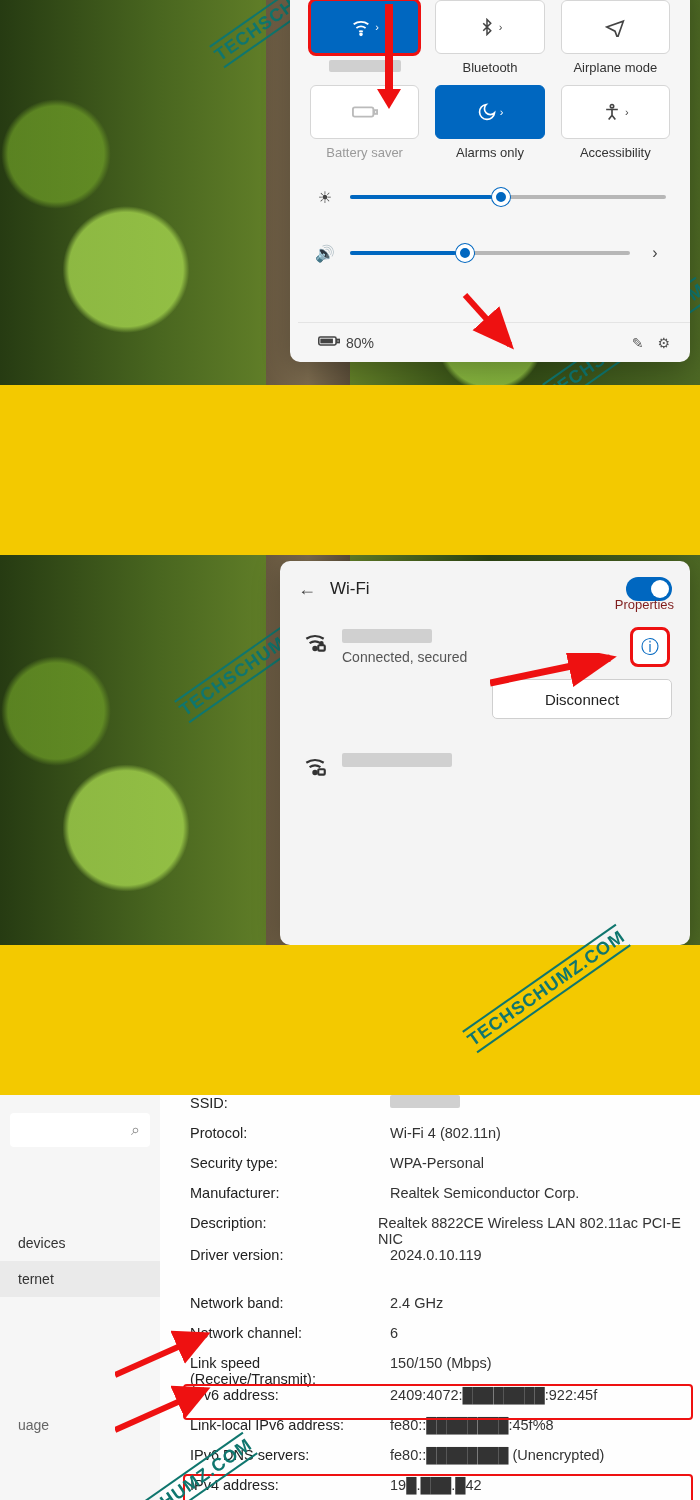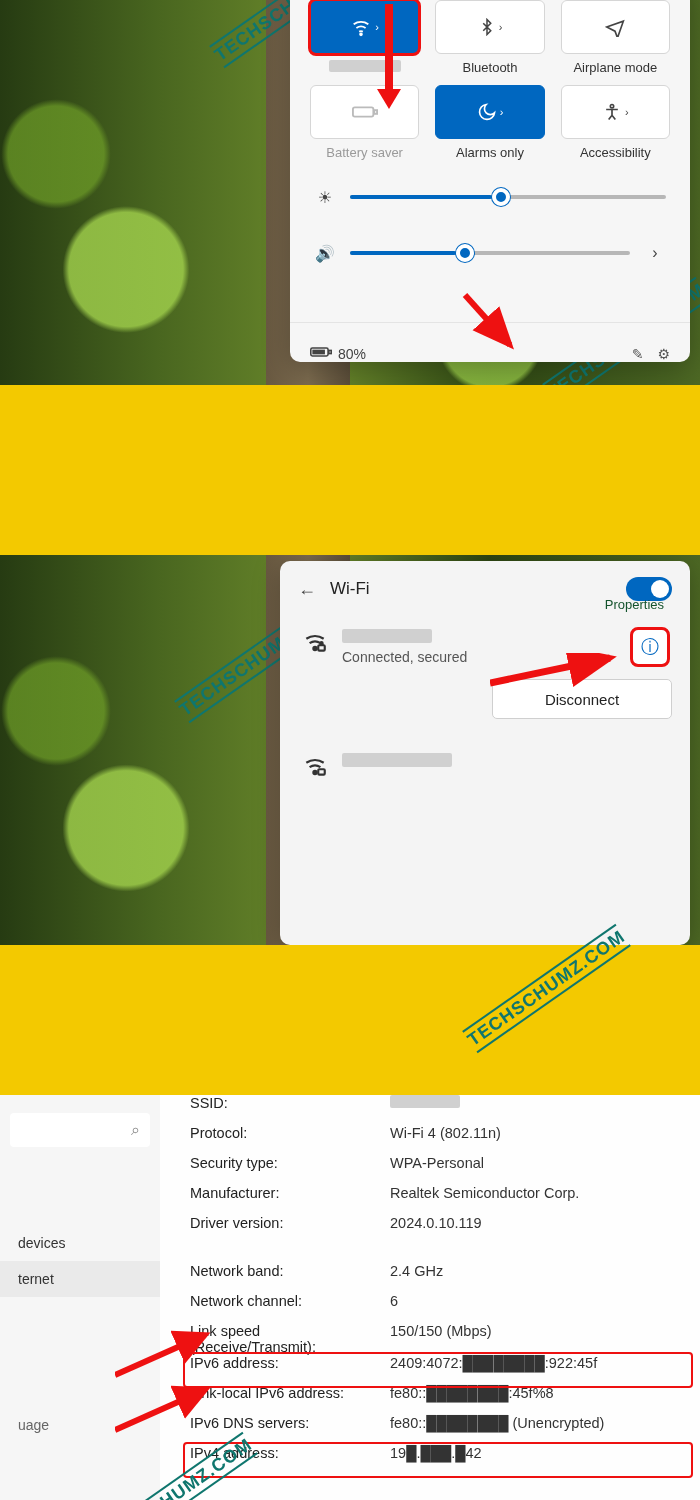--- a/index.html
+++ b/index.html
@@ -37,22 +37,22 @@
   .redbox { outline:3px solid #e11; outline-offset:-1px; }
   .chev{font-size:11px;margin-left:3px;}
 
   .slider-row{display:flex;align-items:center;gap:14px;margin:26px 4px 0}
   .slider{flex:1;height:4px;background:#b7b7b7;border-radius:3px;position:relative}
   .slider .fill{position:absolute;left:0;top:0;height:100%;background:#0067c0;border-radius:3px}
   .slider .thumb{position:absolute;top:-7px;width:18px;height:18px;border-radius:50%;
     background:#0067c0;border:4px solid #fff;box-shadow:0 0 0 1px #0067c0}
   .picon{width:22px;height:22px;display:flex;align-items:center;justify-content:center;color:#444;font-size:16px}
 
-  .panel-foot{position:absolute;left:0;right:0;bottom:0;height:40px;border-top:1px solid #e4e4e4;
-    display:flex;align-items:flex-end;padding:0 20px;font-size:14px;color:#434343}
+  .panel-foot{position:absolute;left:8px;right:0;bottom:0;height:40px;border-top:1px solid #e4e4e4;
+    display:flex;align-items:center;padding:0 20px;font-size:14px;color:#434343}
   .gear{margin-left:auto;color:#555}
 
   .arrow-v{position:absolute;width:8px;background:#e11;}
   .arrow-v::after{content:"";position:absolute;left:-8px;width:0;height:0;border:12px solid transparent;border-bottom:none;border-top:20px solid #e11}
   .arrow-diag{position:absolute;width:70px;height:70px}
   .arrow-diag svg{width:100%;height:100%}
 
   
   .wm{position:absolute;font-weight:700;font-size:18px;letter-spacing:1px;color:#0f766e;
     transform:rotate(-35deg);pointer-events:none}
@@ -63,21 +63,21 @@
   .gap1{height:170px}
   .gap2{height:150px;position:relative}
 
   
   .s2{height:390px;position:relative}
   .panel2{position:absolute;right:10px;top:6px;bottom:0;width:410px;background:#f4f4f4;
     border-radius:10px;box-shadow:0 6px 28px rgba(0,0,0,.25);padding:16px 18px 10px;overflow:hidden}
   .p2-head{display:flex;align-items:center;gap:14px;font-size:17px;color:#222}
   .toggle{margin-left:auto;width:46px;height:24px;border-radius:14px;background:#0067c0;position:relative}
   .toggle::after{content:"";position:absolute;right:3px;top:3px;width:18px;height:18px;background:#fff;border-radius:50%}
-  .props{position:absolute;right:26px;top:36px;font-size:13px;color:#14532d}
+  .props{position:absolute;right:16px;top:36px;font-size:13px;color:#7f1d1d}
   .net{display:flex;gap:14px;align-items:flex-start;margin:28px 4px 8px}
   .wifi-ico{width:26px;height:26px;color:#333}
   .blur{display:inline-block;background:#d0d0d0;border-radius:2px;color:transparent}
   .netstat{font-size:14px;color:#555;margin-top:2px}
   .info-btn{width:36px;height:36px;border:1px solid #ccc;border-radius:6px;background:#fff;
     display:flex;align-items:center;justify-content:center;color:#0067c0;font-size:18px;margin-left:auto}
   .disc-btn{margin:14px 0 0 auto;display:block;width:180px;height:40px;border-radius:5px;background:#fff;
     border:1px solid #cfcfcf;font-size:15px;color:#222}
   .net2{display:flex;gap:14px;margin:34px 4px 0;color:#333}
 
@@ -293,20 +293,24 @@
       </div>
       <div class="row3">
         <div class="klabel">Security type:</div>
         <div class="kval">WPA-Personal</div>
       </div>
       <div class="row3">
         <div class="klabel">Manufacturer:</div>
         <div class="kval">Realtek Semiconductor Corp.</div>
       </div>
       <div class="row3">
+        <div class="klabel">Description:</div>
+        <div class="kval">Realtek 8822CE Wireless LAN 802.11ac PCI-E NIC</div>
+      </div>
+      <div class="row3">
         <div class="klabel">Driver version:</div>
         <div class="kval">2024.0.10.119</div>
       </div>
       <div class="spacer3"></div>
       <div class="row3">
         <div class="klabel">Network band:</div>
         <div class="kval">2.4 GHz</div>
       </div>
       <div class="row3">
         <div class="klabel">Network channel:</div>

